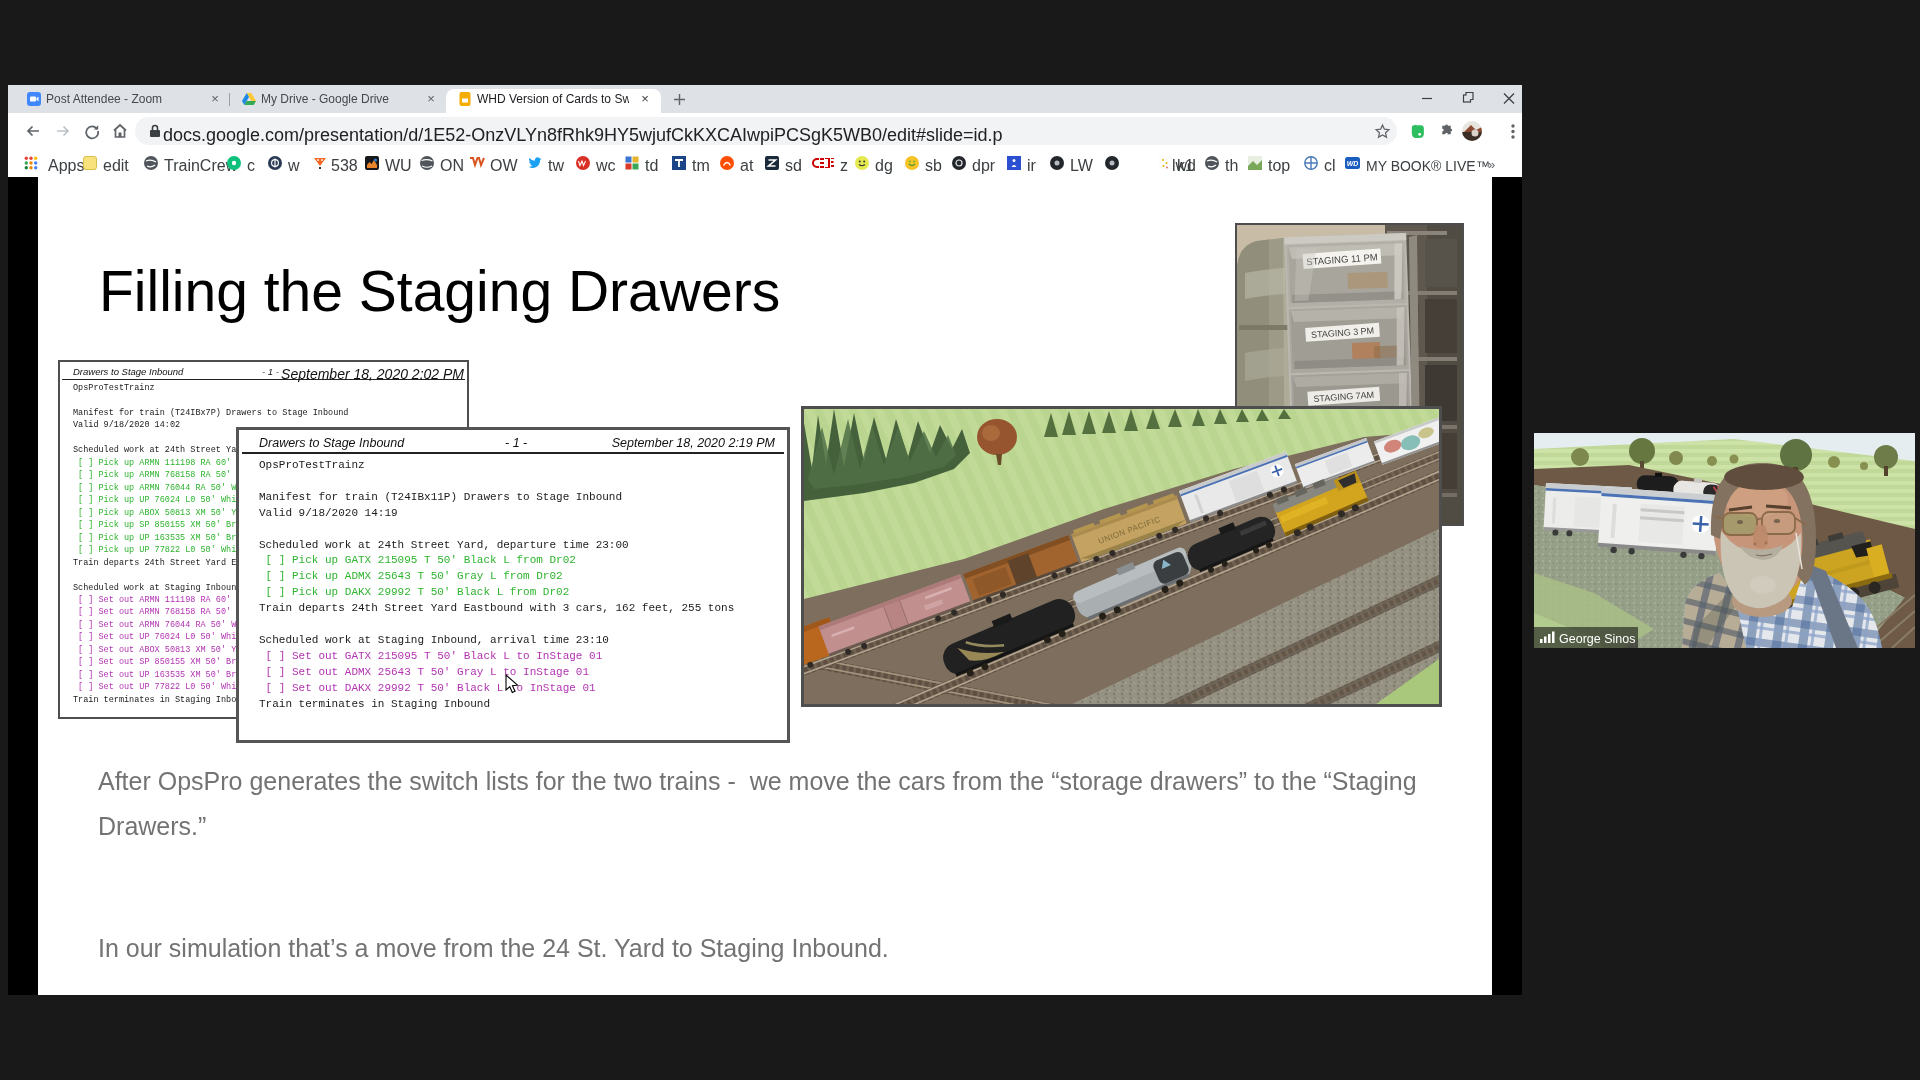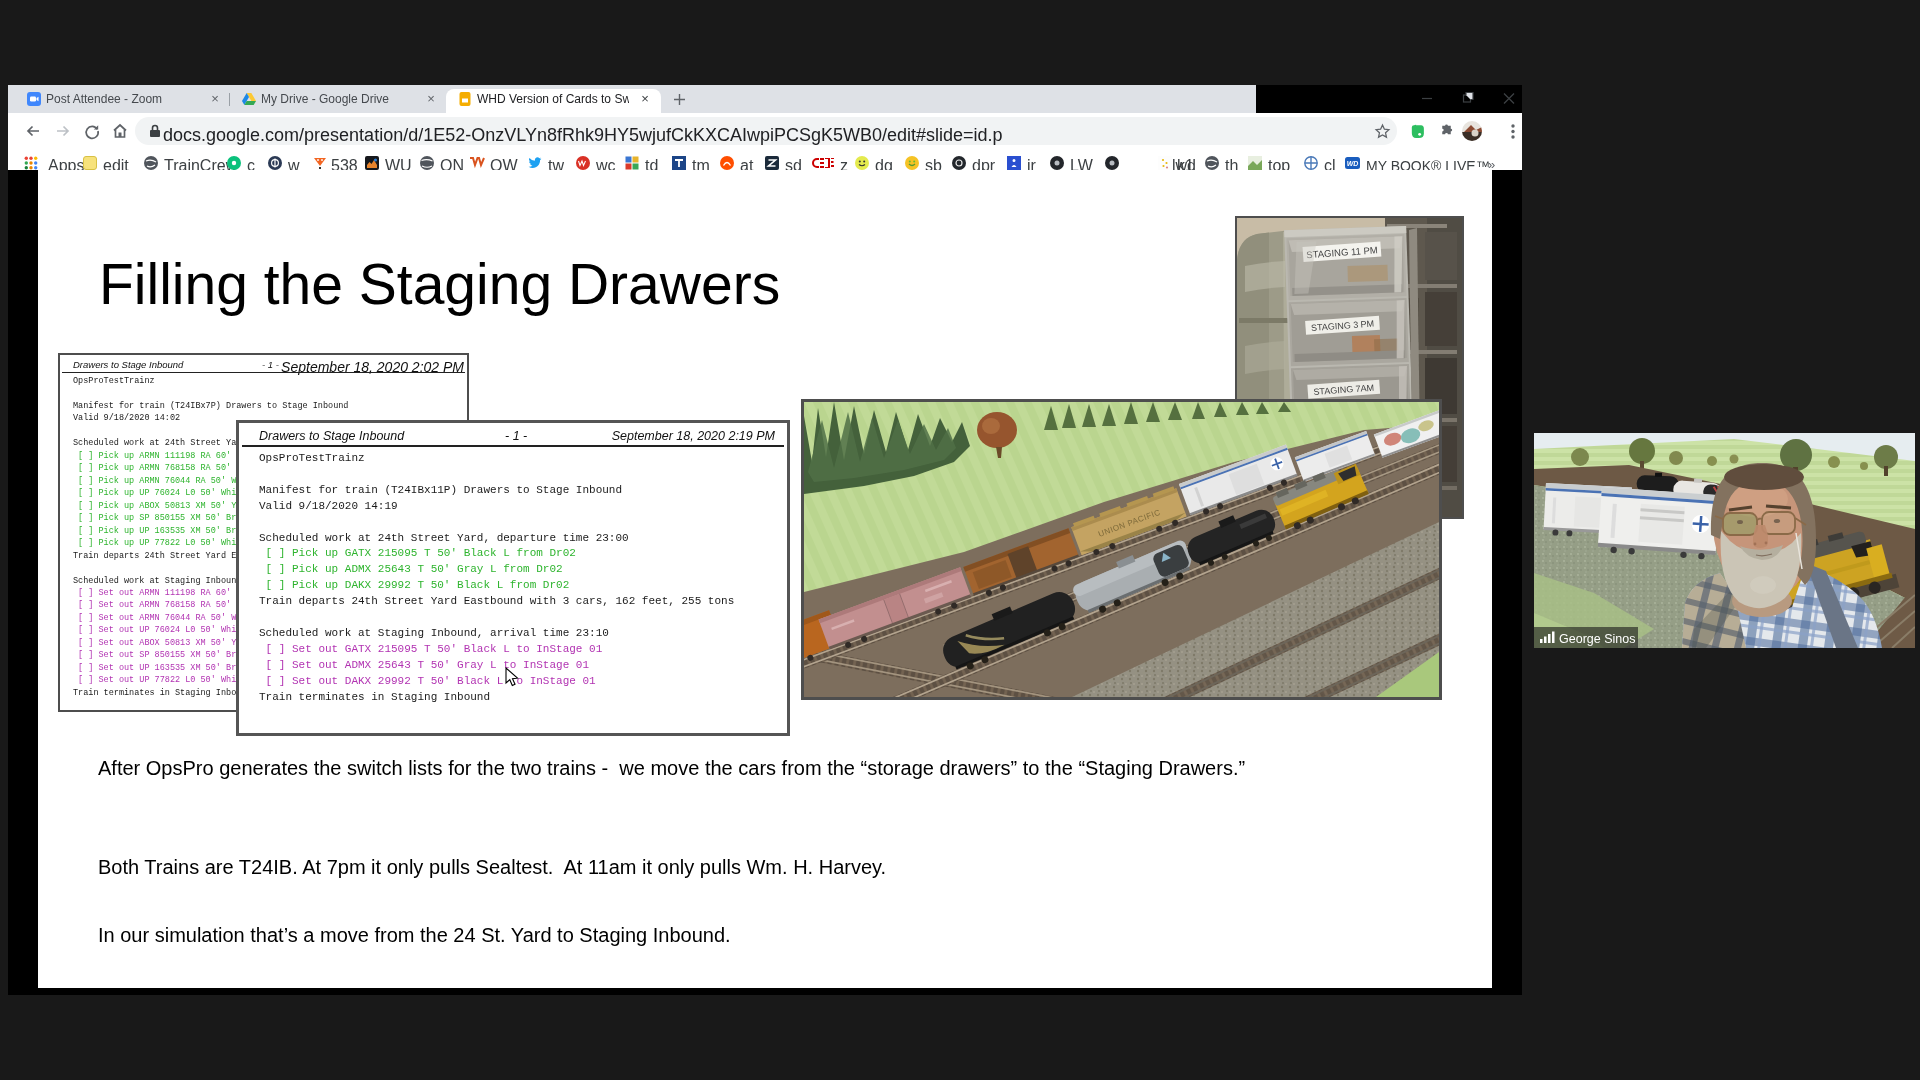--- a/index.html
+++ b/index.html
@@ -1,45 +1,45 @@
 <!DOCTYPE html>
 <html><head>
 <meta charset="utf-8">
 <style>
 * { margin:0; padding:0; box-sizing:border-box; }
 html,body { width:1920px; height:1080px; background:#191919; overflow:hidden;
   font-family:"Liberation Sans", sans-serif; }
 #win { position:absolute; left:8px; top:85px; width:1514px; height:910px; background:#000; }
-#tabstrip { position:absolute; left:0; top:0; width:1248px; height:28px; background:#dee1e6; }
+#tabstrip { position:absolute; left:0; top:0; width:1514px; height:28px; background:#dee1e6; }
 .tabtitle { position:absolute; top:7px; font-size:12px; color:#45494e; white-space:nowrap; overflow:hidden; }
 .tabx { position:absolute; top:7px; width:14px; height:14px; color:#5f6368; font-size:13px; line-height:14px; text-align:center; }
 .tabsep { position:absolute; top:8px; width:1px; height:13px; background:#9aa0a6; }
 #activetab { position:absolute; left:438px; top:4px; width:215px; height:24px; background:#fff; border-radius:8px 8px 0 0; }
 .winctl { position:absolute; top:0; height:28px; color:#3c4043; }
 #navbar { position:absolute; left:0; top:28px; width:1514px; height:36px; background:#fff; }
 .navic { position:absolute; top:9px; }
 #urlpill { position:absolute; left:127px; top:4px; width:1262px; height:28px; background:#f1f3f4; border-radius:14px; }
 #urltext { position:absolute; left:155px; top:12px; font-size:18px; color:#202124; letter-spacing:0; }
 #bookbar { position:absolute; left:0; top:64px; width:1514px; height:28px; background:#fff; }
 .bki { position:absolute; top:7px; width:14px; height:14px; border-radius:3px; }
 .bkt { position:absolute; top:8px; white-space:nowrap; font-size:16px; color:#3c4043; }
-#content { position:absolute; left:0; top:85px; width:1514px; height:818px; background:#000; }
+#content { position:absolute; left:0; top:92px; width:1514px; height:818px; background:#000; }
 #slide { position:absolute; left:30px; top:0; width:1454px; height:818px; background:#fff; overflow:hidden; }
 #title { position:absolute; left:61px; top:81px; font-size:57px; color:#000; white-space:nowrap; }
 .card { position:absolute; background:#fff; border:2px solid #4e4e4e; }
 #card1 { left:20px; top:183px; width:411px; height:359px; }
 #card2 { left:198px; top:250px; width:554px; height:316px; border-width:3px; border-color:#555; }
 .chead { position:absolute; font-style:italic; color:#111; white-space:nowrap; }
 .crule { position:absolute; background:#222; }
 pre.mono { position:absolute; font-family:"Liberation Mono", monospace; color:#1a1a1a; }
 pre.mono .g { color:#2eb42e; }
 pre.mono .m { color:#b233b2; }
 #card1 pre { left:13px; top:20px; font-size:8.5px; line-height:12.47px; }
 #card2 pre { left:20px; top:28px; font-size:11px; line-height:15.9px; }
-.para { position:absolute; left:60px; font-size:20px; color:#000000; line-height:33px; }
+.para { position:absolute; left:60px; font-size:25px; color:#737373; line-height:45px; }
 #imgdrawers { position:absolute; left:1197px; top:46px; width:229px; height:303px; border:2px solid #4e4e4e; }
 #imgtrain { position:absolute; left:763px; top:229px; width:641px; height:301px; border:3px solid #4e4e4e; }
 #cursor { position:absolute; left:467px; top:497px; }
 #webcam { position:absolute; left:1534px; top:433px; width:381px; height:215px; }
 </style>
 </head>
 <body>
 <div id="win">
   <div id="tabstrip">
     <svg class="tabfav" style="position:absolute;left:19px;top:7px" width="14" height="14">
@@ -618,21 +618,20 @@
 Scheduled work at Staging Inbound, arrival time 23:10
 <span class="m"> [ ] Set out GATX 215095 T 50' Black L to InStage 01
  [ ] Set out ADMX 25643 T 50' Gray L to InStage 01
  [ ] Set out DAKX 29992 T 50' Black L to InStage 01</span>
 Train terminates in Staging Inbound</pre>
       </div>
       <svg id="cursor" width="15" height="21" viewBox="0 0 15 21">
         <path d="M1 1 L1 16 L4.8 12.7 L7.3 18.5 L10 17.3 L7.5 11.7 L12.5 11.2 Z" fill="#fff" stroke="#000" stroke-width="1.1"></path>
       </svg>
       <div class="para" style="top:582px;width:1345px">After OpsPro generates the switch lists for the two trains -&nbsp; we move the cars from the “storage drawers” to the “Staging Drawers.”</div>
-      <div class="para" style="top:681px">Both Trains are T24IB. At 7pm it only pulls Sealtest.&nbsp; At 11am it only pulls Wm. H. Harvey.</div>
       <div class="para" style="top:749px">In our simulation that’s a move from the 24 St. Yard to Staging Inbound.</div>
     </div>
   </div>
 </div>
 <div id="webcam"><svg width="381" height="215" viewBox="0 0 381 215">
   <defs>
     <pattern id="wgrass" width="20" height="8" patternUnits="userSpaceOnUse">
       <rect width="20" height="8" fill="#c0d898"></rect>
           <rect width="20" height="4" fill="#cce2a6"></rect>
     </pattern>

